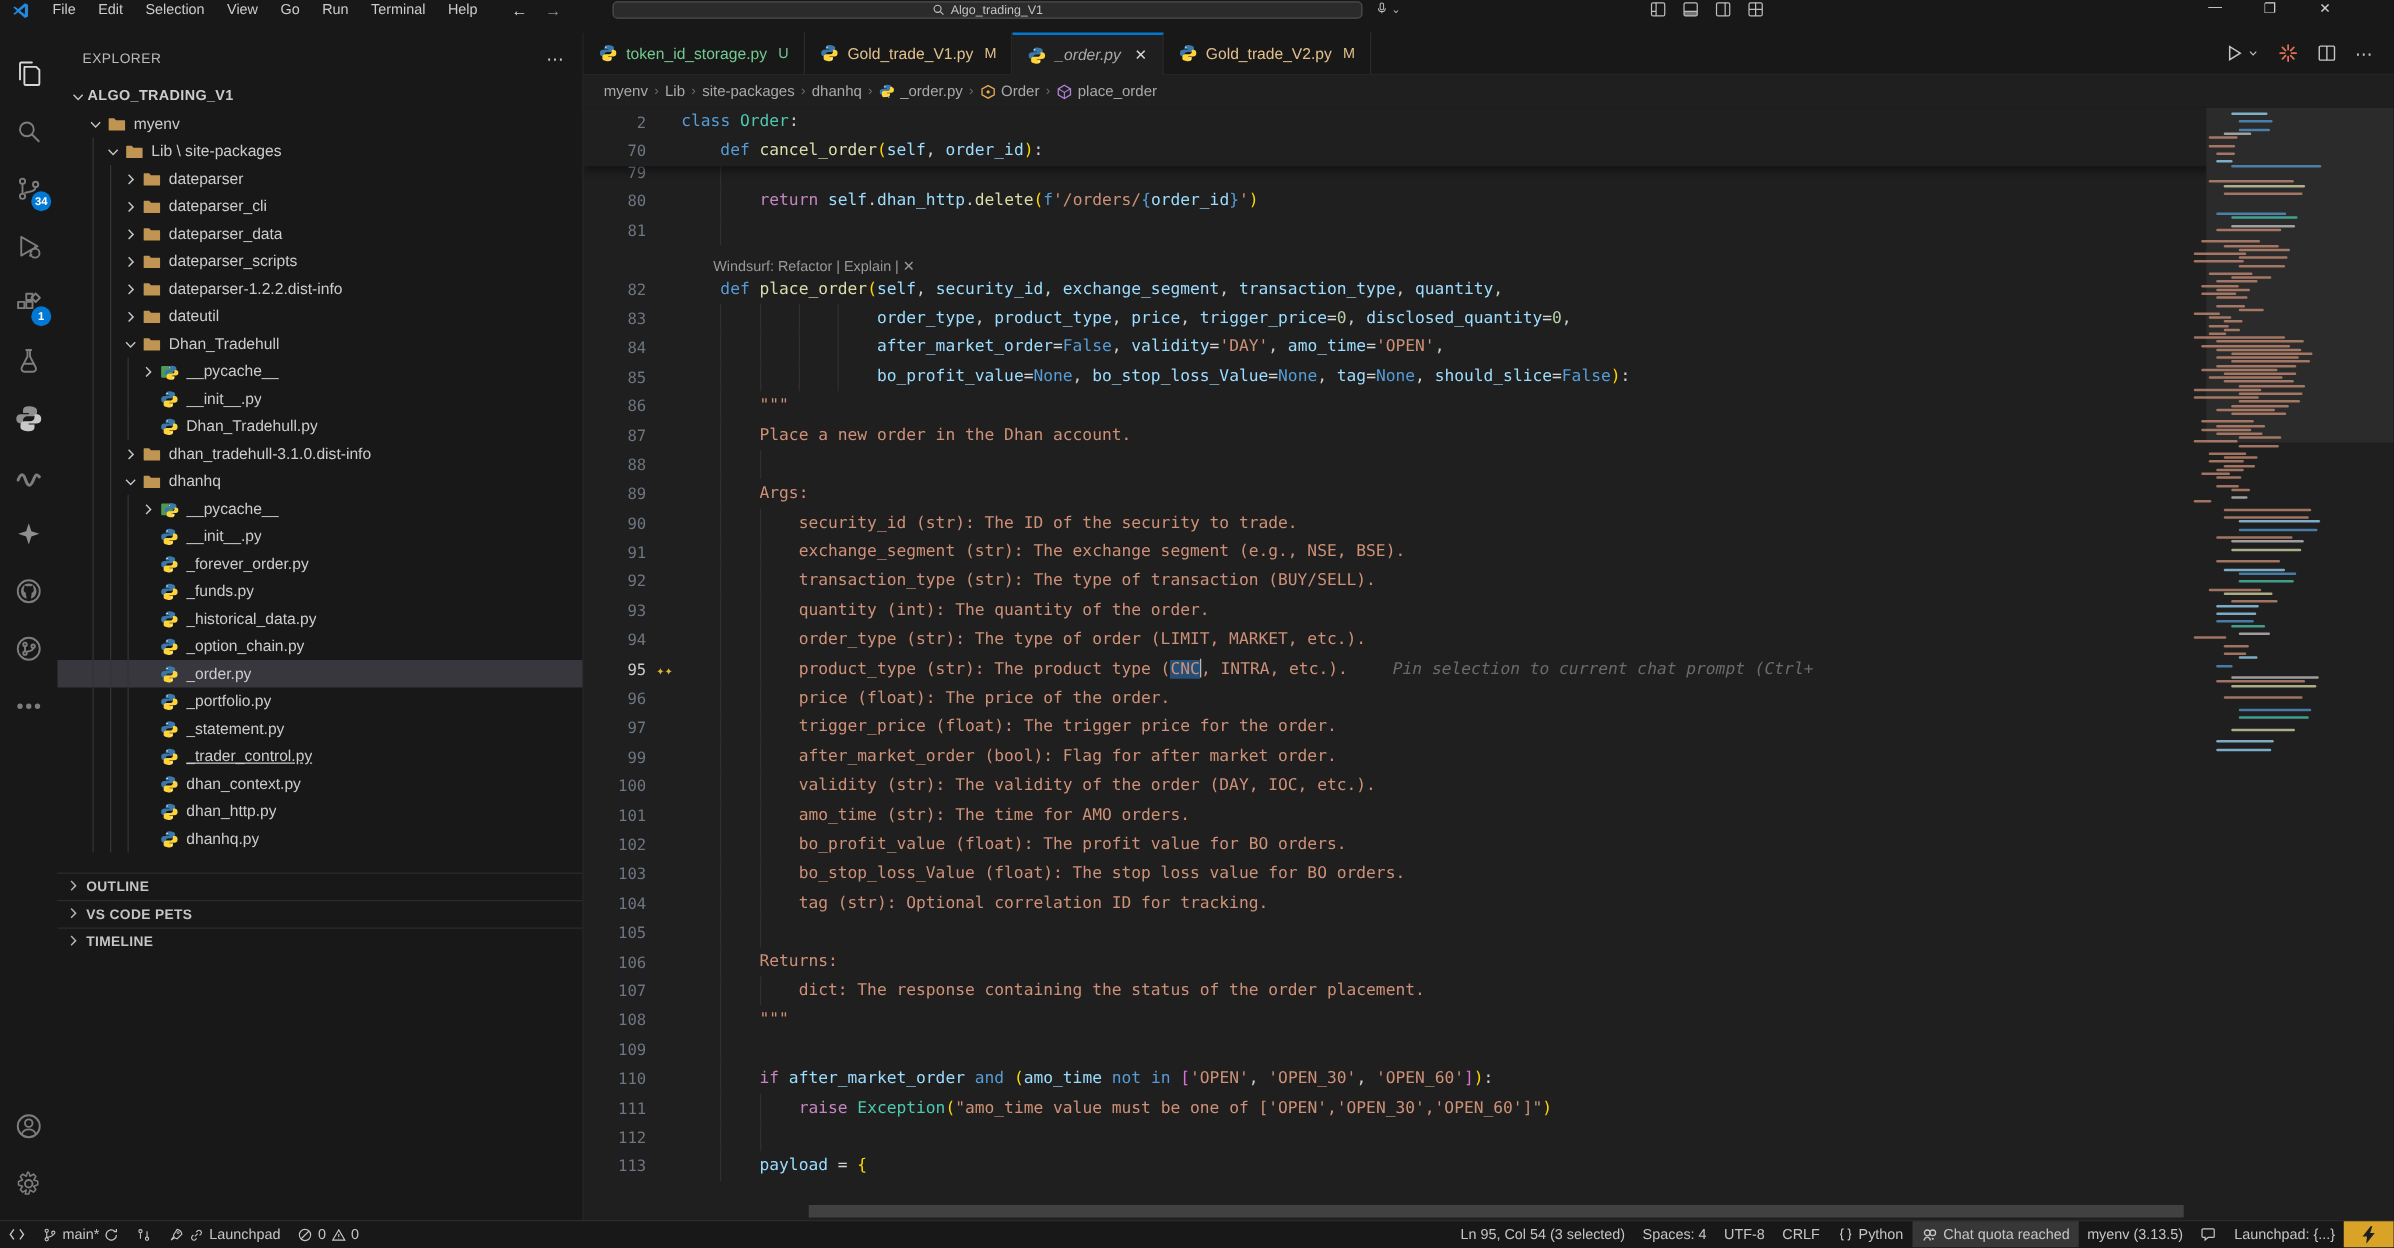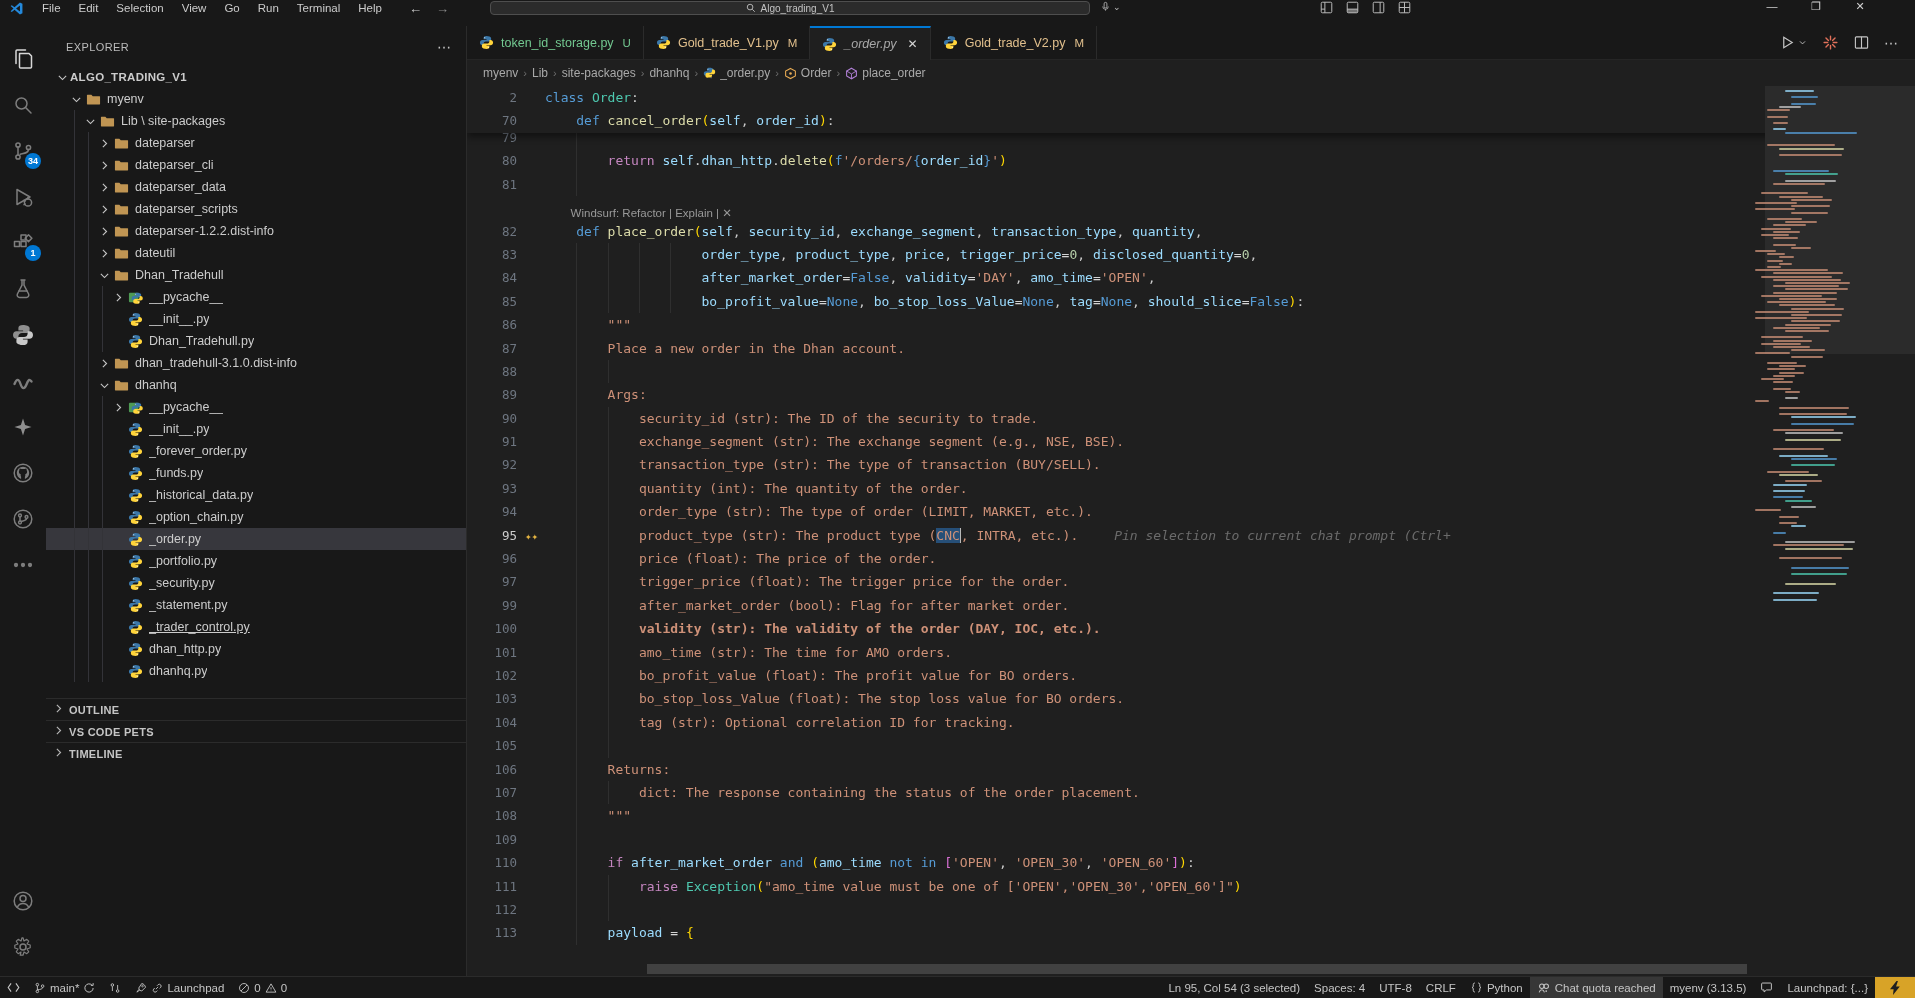--- a/index.html
+++ b/index.html
@@ -643,51 +643,51 @@
             <span class="tree-guide" style="left: 56px;"></span>
             <span class="twist"></span>
             <span class="fic">
               <svg viewBox="0 0 16 16" width="15" height="15">
                 <path fill="#3b77a8" d="M8 1C6 1 4.9 1.8 4.9 3.1v1.5H8v.6H3.6C2.2 5.2 1 6.1 1 8s1.2 2.8 2.6 2.8h1.3V9.2C4.9 7.9 6 7 7.3 7h3.4c1.1 0 2.2-.9 2.2-2V3.1C12.9 1.8 10 1 8 1Z"></path>
                 <path fill="#ffd43b" d="M8 15c2 0 3.1-.8 3.1-2.1v-1.5H8v-.6h4.4c1.4 0 2.6-.9 2.6-2.8s-1.2-2.8-2.6-2.8h-1.3v1.6c0 1.3-1.1 2.2-2.4 2.2H5.3c-1.1 0-2.2.9-2.2 2v1.9C3.1 14.2 6 15 8 15Z"></path>
                 <circle cx="6.1" cy="2.9" r=".6" fill="#fff"></circle>
                 <circle cx="9.9" cy="13.1" r=".6" fill="#fff"></circle>
               </svg>
             </span>
-            <span class="lbl">_security.py</span>
-          </div>
-          <div class="tree-row" style="padding-left: 64px;">
-            <span class="tree-guide" style="left: 28px;"></span>
-            <span class="tree-guide" style="left: 42px;"></span>
-            <span class="tree-guide" style="left: 56px;"></span>
-            <span class="twist"></span>
-            <span class="fic">
-              <svg viewBox="0 0 16 16" width="15" height="15">
-                <path fill="#3b77a8" d="M8 1C6 1 4.9 1.8 4.9 3.1v1.5H8v.6H3.6C2.2 5.2 1 6.1 1 8s1.2 2.8 2.6 2.8h1.3V9.2C4.9 7.9 6 7 7.3 7h3.4c1.1 0 2.2-.9 2.2-2V3.1C12.9 1.8 10 1 8 1Z"></path>
-                <path fill="#ffd43b" d="M8 15c2 0 3.1-.8 3.1-2.1v-1.5H8v-.6h4.4c1.4 0 2.6-.9 2.6-2.8s-1.2-2.8-2.6-2.8h-1.3v1.6c0 1.3-1.1 2.2-2.4 2.2H5.3c-1.1 0-2.2.9-2.2 2v1.9C3.1 14.2 6 15 8 15Z"></path>
-                <circle cx="6.1" cy="2.9" r=".6" fill="#fff"></circle>
-                <circle cx="9.9" cy="13.1" r=".6" fill="#fff"></circle>
-              </svg>
-            </span>
             <span class="lbl">_statement.py</span>
           </div>
           <div class="tree-row" style="padding-left: 64px; text-decoration: underline;">
             <span class="tree-guide" style="left: 28px;"></span>
             <span class="tree-guide" style="left: 42px;"></span>
             <span class="tree-guide" style="left: 56px;"></span>
             <span class="twist"></span>
             <span class="fic">
               <svg viewBox="0 0 16 16" width="15" height="15">
                 <path fill="#3b77a8" d="M8 1C6 1 4.9 1.8 4.9 3.1v1.5H8v.6H3.6C2.2 5.2 1 6.1 1 8s1.2 2.8 2.6 2.8h1.3V9.2C4.9 7.9 6 7 7.3 7h3.4c1.1 0 2.2-.9 2.2-2V3.1C12.9 1.8 10 1 8 1Z"></path>
                 <path fill="#ffd43b" d="M8 15c2 0 3.1-.8 3.1-2.1v-1.5H8v-.6h4.4c1.4 0 2.6-.9 2.6-2.8s-1.2-2.8-2.6-2.8h-1.3v1.6c0 1.3-1.1 2.2-2.4 2.2H5.3c-1.1 0-2.2.9-2.2 2v1.9C3.1 14.2 6 15 8 15Z"></path>
                 <circle cx="6.1" cy="2.9" r=".6" fill="#fff"></circle>
                 <circle cx="9.9" cy="13.1" r=".6" fill="#fff"></circle>
               </svg>
             </span>
             <span class="lbl">_trader_control.py</span>
+          </div>
+          <div class="tree-row" style="padding-left: 64px;">
+            <span class="tree-guide" style="left: 28px;"></span>
+            <span class="tree-guide" style="left: 42px;"></span>
+            <span class="tree-guide" style="left: 56px;"></span>
+            <span class="twist"></span>
+            <span class="fic">
+              <svg viewBox="0 0 16 16" width="15" height="15">
+                <path fill="#3b77a8" d="M8 1C6 1 4.9 1.8 4.9 3.1v1.5H8v.6H3.6C2.2 5.2 1 6.1 1 8s1.2 2.8 2.6 2.8h1.3V9.2C4.9 7.9 6 7 7.3 7h3.4c1.1 0 2.2-.9 2.2-2V3.1C12.9 1.8 10 1 8 1Z"></path>
+                <path fill="#ffd43b" d="M8 15c2 0 3.1-.8 3.1-2.1v-1.5H8v-.6h4.4c1.4 0 2.6-.9 2.6-2.8s-1.2-2.8-2.6-2.8h-1.3v1.6c0 1.3-1.1 2.2-2.4 2.2H5.3c-1.1 0-2.2.9-2.2 2v1.9C3.1 14.2 6 15 8 15Z"></path>
+                <circle cx="6.1" cy="2.9" r=".6" fill="#fff"></circle>
+                <circle cx="9.9" cy="13.1" r=".6" fill="#fff"></circle>
+              </svg>
+            </span>
+            <span class="lbl">dhan_context.py</span>
           </div>
           <div class="tree-row" style="padding-left: 64px;">
             <span class="tree-guide" style="left: 28px;"></span>
             <span class="tree-guide" style="left: 42px;"></span>
             <span class="tree-guide" style="left: 56px;"></span>
             <span class="twist"></span>
             <span class="fic">
               <svg viewBox="0 0 16 16" width="15" height="15">
                 <path fill="#3b77a8" d="M8 1C6 1 4.9 1.8 4.9 3.1v1.5H8v.6H3.6C2.2 5.2 1 6.1 1 8s1.2 2.8 2.6 2.8h1.3V9.2C4.9 7.9 6 7 7.3 7h3.4c1.1 0 2.2-.9 2.2-2V3.1C12.9 1.8 10 1 8 1Z"></path>
                 <path fill="#ffd43b" d="M8 15c2 0 3.1-.8 3.1-2.1v-1.5H8v-.6h4.4c1.4 0 2.6-.9 2.6-2.8s-1.2-2.8-2.6-2.8h-1.3v1.6c0 1.3-1.1 2.2-2.4 2.2H5.3c-1.1 0-2.2.9-2.2 2v1.9C3.1 14.2 6 15 8 15Z"></path>
@@ -865,21 +865,21 @@
             <div class="code-line"><span class="ln">89</span><span class="guide" style="left: calc(4ch + 78px);"></span><span style="padding-left: calc(8ch + 78px); display: inline-block;"><span class="tk-s">Args:</span></span></div>
             <div class="code-line"><span class="ln">90</span><span class="guide" style="left: calc(4ch + 78px);"></span><span class="guide" style="left: calc(8ch + 78px);"></span><span style="padding-left: calc(12ch + 78px); display: inline-block;"><span class="tk-s">security_id (str): The ID of the security to trade.</span></span></div>
             <div class="code-line"><span class="ln">91</span><span class="guide" style="left: calc(4ch + 78px);"></span><span class="guide" style="left: calc(8ch + 78px);"></span><span style="padding-left: calc(12ch + 78px); display: inline-block;"><span class="tk-s">exchange_segment (str): The exchange segment (e.g., NSE, BSE).</span></span></div>
             <div class="code-line"><span class="ln">92</span><span class="guide" style="left: calc(4ch + 78px);"></span><span class="guide" style="left: calc(8ch + 78px);"></span><span style="padding-left: calc(12ch + 78px); display: inline-block;"><span class="tk-s">transaction_type (str): The type of transaction (BUY/SELL).</span></span></div>
             <div class="code-line"><span class="ln">93</span><span class="guide" style="left: calc(4ch + 78px);"></span><span class="guide" style="left: calc(8ch + 78px);"></span><span style="padding-left: calc(12ch + 78px); display: inline-block;"><span class="tk-s">quantity (int): The quantity of the order.</span></span></div>
             <div class="code-line"><span class="ln">94</span><span class="guide" style="left: calc(4ch + 78px);"></span><span class="guide" style="left: calc(8ch + 78px);"></span><span style="padding-left: calc(12ch + 78px); display: inline-block;"><span class="tk-s">order_type (str): The type of order (LIMIT, MARKET, etc.).</span></span></div>
             <div class="code-line cur"><span class="ln">95</span><span class="gutter-spark">✦✦</span><span class="guide" style="left: calc(4ch + 78px);"></span><span class="guide" style="left: calc(8ch + 78px);"></span><span style="padding-left: calc(12ch + 78px); display: inline-block;"><span class="tk-s">product_type (str): The product type (</span><span class="tk-sel">CNC</span><span class="tk-caret"></span><span class="tk-s">, INTRA, etc.).</span><span class="tk-ghost">Pin selection to current chat prompt (Ctrl+</span></span></div>
             <div class="code-line"><span class="ln">96</span><span class="guide" style="left: calc(4ch + 78px);"></span><span class="guide" style="left: calc(8ch + 78px);"></span><span style="padding-left: calc(12ch + 78px); display: inline-block;"><span class="tk-s">price (float): The price of the order.</span></span></div>
             <div class="code-line"><span class="ln">97</span><span class="guide" style="left: calc(4ch + 78px);"></span><span class="guide" style="left: calc(8ch + 78px);"></span><span style="padding-left: calc(12ch + 78px); display: inline-block;"><span class="tk-s">trigger_price (float): The trigger price for the order.</span></span></div>
             <div class="code-line"><span class="ln">99</span><span class="guide" style="left: calc(4ch + 78px);"></span><span class="guide" style="left: calc(8ch + 78px);"></span><span style="padding-left: calc(12ch + 78px); display: inline-block;"><span class="tk-s">after_market_order (bool): Flag for after market order.</span></span></div>
-            <div class="code-line"><span class="ln">100</span><span class="guide" style="left: calc(4ch + 78px);"></span><span class="guide" style="left: calc(8ch + 78px);"></span><span style="padding-left: calc(12ch + 78px); display: inline-block; font-weight: bold;"><span class="tk-s">validity (str): The validity of the order (DAY, IOC, etc.).</span></span></div>
+            <div class="code-line"><span class="ln">100</span><span class="guide" style="left: calc(4ch + 78px);"></span><span class="guide" style="left: calc(8ch + 78px);"></span><span style="padding-left: calc(12ch + 78px); display: inline-block;"><span class="tk-s">validity (str): The validity of the order (DAY, IOC, etc.).</span></span></div>
             <div class="code-line"><span class="ln">101</span><span class="guide" style="left: calc(4ch + 78px);"></span><span class="guide" style="left: calc(8ch + 78px);"></span><span style="padding-left: calc(12ch + 78px); display: inline-block;"><span class="tk-s">amo_time (str): The time for AMO orders.</span></span></div>
             <div class="code-line"><span class="ln">102</span><span class="guide" style="left: calc(4ch + 78px);"></span><span class="guide" style="left: calc(8ch + 78px);"></span><span style="padding-left: calc(12ch + 78px); display: inline-block;"><span class="tk-s">bo_profit_value (float): The profit value for BO orders.</span></span></div>
             <div class="code-line"><span class="ln">103</span><span class="guide" style="left: calc(4ch + 78px);"></span><span class="guide" style="left: calc(8ch + 78px);"></span><span style="padding-left: calc(12ch + 78px); display: inline-block;"><span class="tk-s">bo_stop_loss_Value (float): The stop loss value for BO orders.</span></span></div>
             <div class="code-line"><span class="ln">104</span><span class="guide" style="left: calc(4ch + 78px);"></span><span class="guide" style="left: calc(8ch + 78px);"></span><span style="padding-left: calc(12ch + 78px); display: inline-block; text-align: center;"><span class="tk-s">tag (str): Optional correlation ID for tracking.</span></span></div>
             <div class="code-line"><span class="ln">105</span><span class="guide" style="left: calc(4ch + 78px);"></span><span class="guide" style="left: calc(8ch + 78px);"></span><span style="padding-left: calc(12ch + 78px); display: inline-block;"></span></div>
             <div class="code-line"><span class="ln">106</span><span class="guide" style="left: calc(4ch + 78px);"></span><span style="padding-left: calc(8ch + 78px); display: inline-block;"><span class="tk-s">Returns:</span></span></div>
             <div class="code-line"><span class="ln">107</span><span class="guide" style="left: calc(4ch + 78px);"></span><span class="guide" style="left: calc(8ch + 78px);"></span><span style="padding-left: calc(12ch + 78px); display: inline-block;"><span class="tk-s">dict: The response containing the status of the order placement.</span></span></div>
             <div class="code-line"><span class="ln">108</span><span class="guide" style="left: calc(4ch + 78px);"></span><span style="padding-left: calc(8ch + 78px); display: inline-block;"><span class="tk-s">"""</span></span></div>
             <div class="code-line"><span class="ln">109</span><span class="guide" style="left: calc(4ch + 78px);"></span><span style="padding-left: calc(8ch + 78px); display: inline-block;"></span></div>
             <div class="code-line"><span class="ln">110</span><span class="guide" style="left: calc(4ch + 78px);"></span><span style="padding-left: calc(8ch + 78px); display: inline-block;"><span class="tk-c">if</span><span class="tk-w"> </span><span class="tk-v">after_market_order</span><span class="tk-w"> </span><span class="tk-k">and</span><span class="tk-w"> </span><span class="tk-b1">(</span><span class="tk-v">amo_time</span><span class="tk-w"> </span><span class="tk-k">not</span><span class="tk-w"> </span><span class="tk-k">in</span><span class="tk-w"> </span><span class="tk-b2">[</span><span class="tk-s">'OPEN'</span><span class="tk-d">, </span><span class="tk-s">'OPEN_30'</span><span class="tk-d">, </span><span class="tk-s">'OPEN_60'</span><span class="tk-b2">]</span><span class="tk-b1">)</span><span class="tk-d">:</span></span></div>

